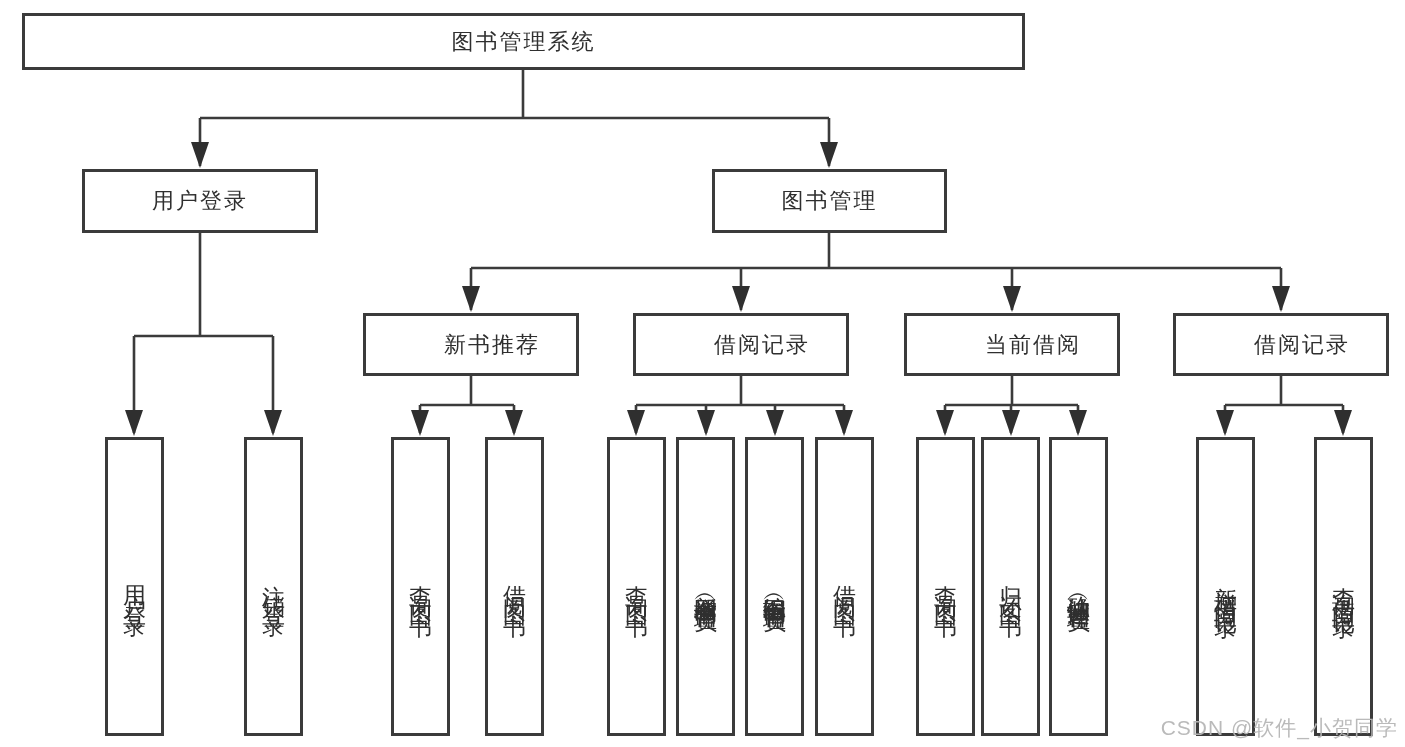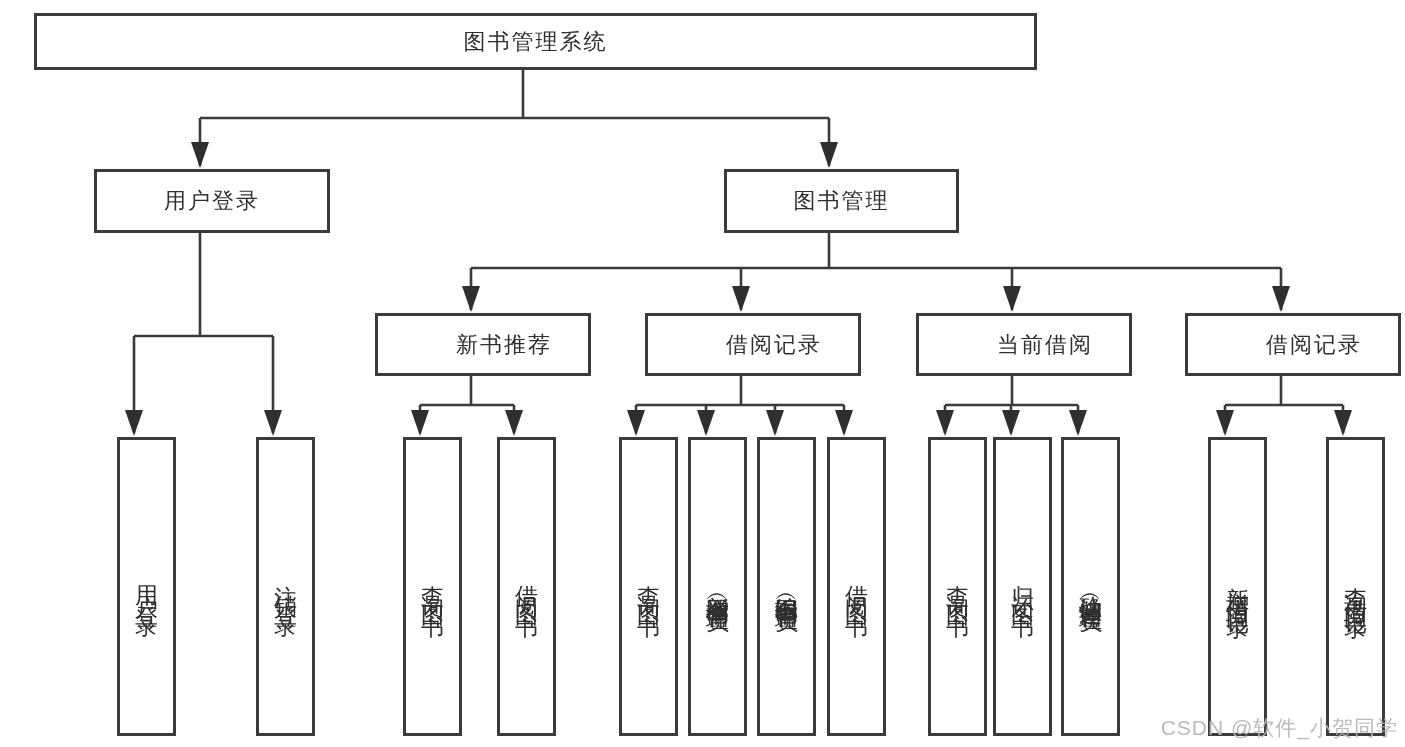--- a/index.html
+++ b/index.html
@@ -19,21 +19,20 @@
   }
   .node {
     position: absolute;
     box-sizing: border-box;
     background: #ffffff;
     border: 3px solid #3b3b3b;
     display: flex;
     align-items: center;
     justify-content: center;
     color: #2f2f2f;
-    margin-left: 12px;
   }
   .node.h { font-size: 22px; letter-spacing: 2px; white-space: nowrap; }
   .node.v { font-size: 23px; }
   .vtext {
     writing-mode: vertical-rl;
     text-orientation: mixed;
     letter-spacing: 10px;
     line-height: 1;
     display: block;
   }

